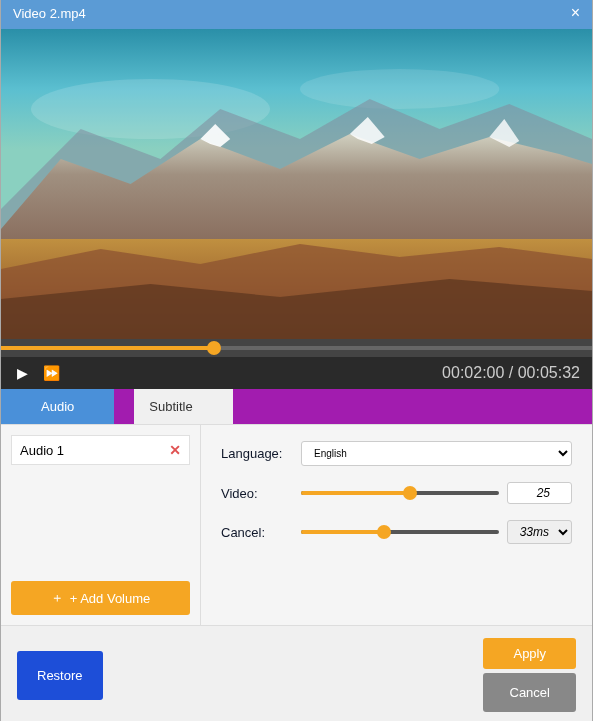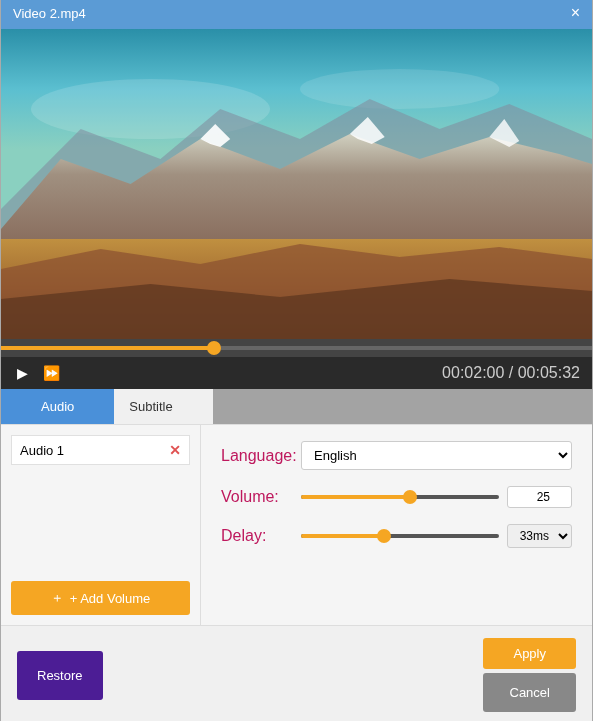--- a/index.html
+++ b/index.html
@@ -110,21 +110,22 @@
       padding: 2px 4px;
     }
     .time-display {
       margin-left: auto;
       font-size: 16px;
       color: #ccc;
     }
     .tabs-area {
       display: flex;
       border-bottom: 1px solid #ddd;
-      background: #a3a3a3;
+      background: #a21caf;
+      gap: 20px;
     }
     .tab {
       padding: 10px 40px;
       cursor: pointer;
       font-size: 13px;
       border: none;
       background: none;
     }
     .tab.active {
       background: #4a90d9;
@@ -185,35 +186,35 @@
       flex: 1;
       padding: 16px 20px;
     }
     .setting-row {
       display: flex;
       align-items: center;
       margin-bottom: 16px;
     }
     .setting-label {
       width: 80px;
-      color: #be185d;
-      font-size: 16px;
+      color: #0f172a;
+      font-size: 13px;
     }
     .setting-control {
       flex: 1;
       display: flex;
       align-items: center;
       gap: 8px;
     }
     .lang-select {
       width: 100%;
       padding: 5px 8px;
       border: 1px solid #ccc;
       border-radius: 3px;
-      font-size: 13px;
+      font-size: 10px;
       background: white;
       appearance: auto;
     }
     .slider-track {
       flex: 1;
       height: 4px;
       background: #555;
       border-radius: 2px;
       position: relative;
       cursor: pointer;
@@ -235,31 +236,32 @@
       transform: translate(-50%, -50%);
       cursor: pointer;
     }
     .value-input {
       width: 65px;
       padding: 3px 6px;
       border: 1px solid #ccc;
       border-radius: 3px;
       font-size: 12px;
       text-align: right;
+      font-style: italic;
     }
     .footer-bar {
       display: flex;
       justify-content: space-between;
       align-items: center;
       padding: 12px 16px;
       background: #f0f0f0;
       border-top: 1px solid #ddd;
     }
     .restore-btn {
-      background: #4c1d95;
+      background: #1d4ed8;
       color: white;
       border: none;
       padding: 17px 20px;
       cursor: pointer;
       border-radius: 3px;
       font-size: 13px;
     }
     .apply-btn {
       background: #f5a623;
       color: white;
@@ -390,32 +392,32 @@
             <option>French</option>
             <option>German</option>
             <option>Spanish</option>
             <option>Japanese</option>
             <option>Chinese</option>
           </select>
         </div>
       </div>
 
       <div class="setting-row">
-        <span class="setting-label">Volume:</span>
+        <span class="setting-label">Video:</span>
         <div class="setting-control">
           <div class="slider-track">
             <div class="slider-fill" style="width: 55%"></div>
             <div class="slider-thumb" style="left: 55%"></div>
           </div>
           <input class="value-input" type="number" value="25" min="0" max="100" style="">
         </div>
       </div>
 
       <div class="setting-row">
-        <span class="setting-label">Delay:</span>
+        <span class="setting-label">Cancel:</span>
         <div class="setting-control">
           <div class="slider-track">
             <div class="slider-fill" style="width: 42%"></div>
             <div class="slider-thumb" style="left: 42%"></div>
           </div>
           <select class="value-input">
             <option>33ms</option>
             <option>0ms</option>
             <option>100ms</option>
             <option>200ms</option>

